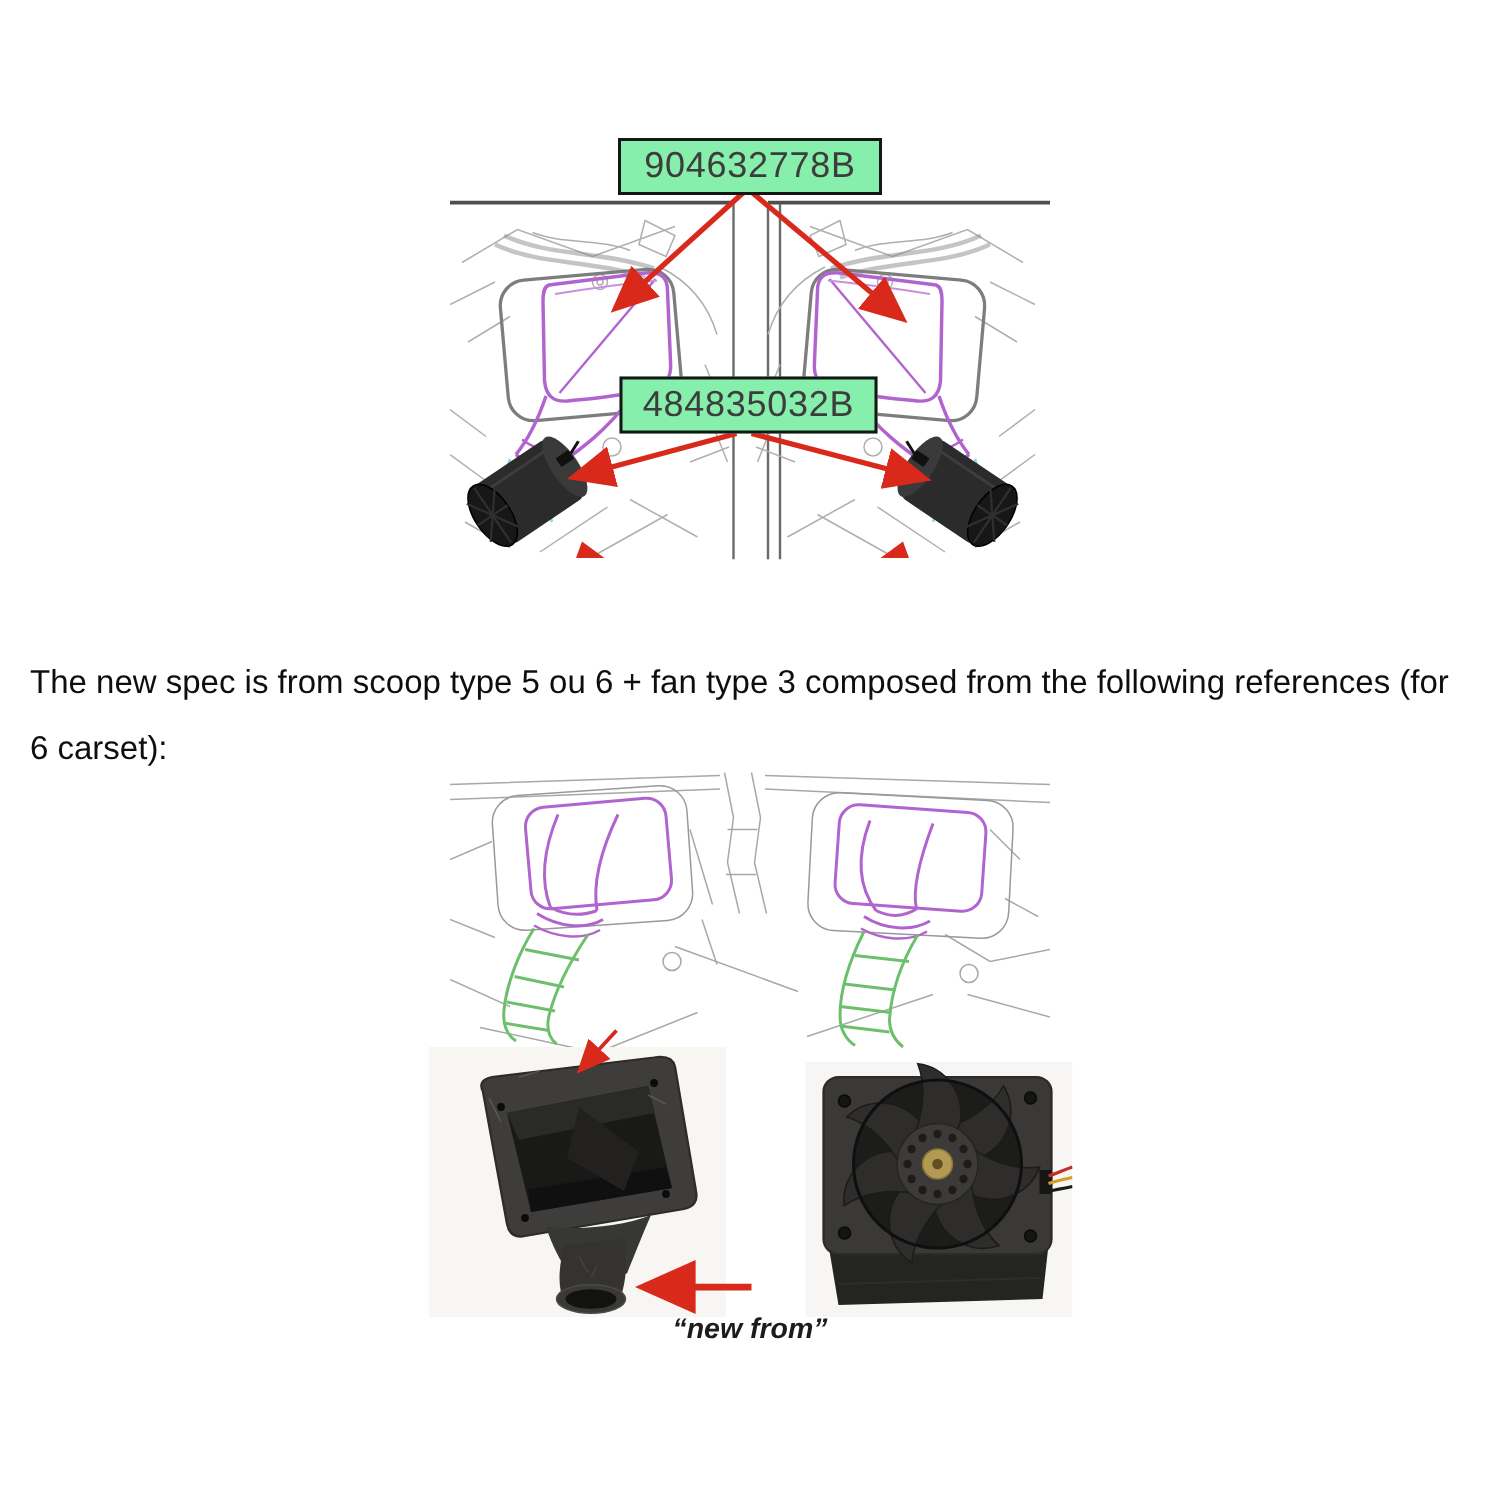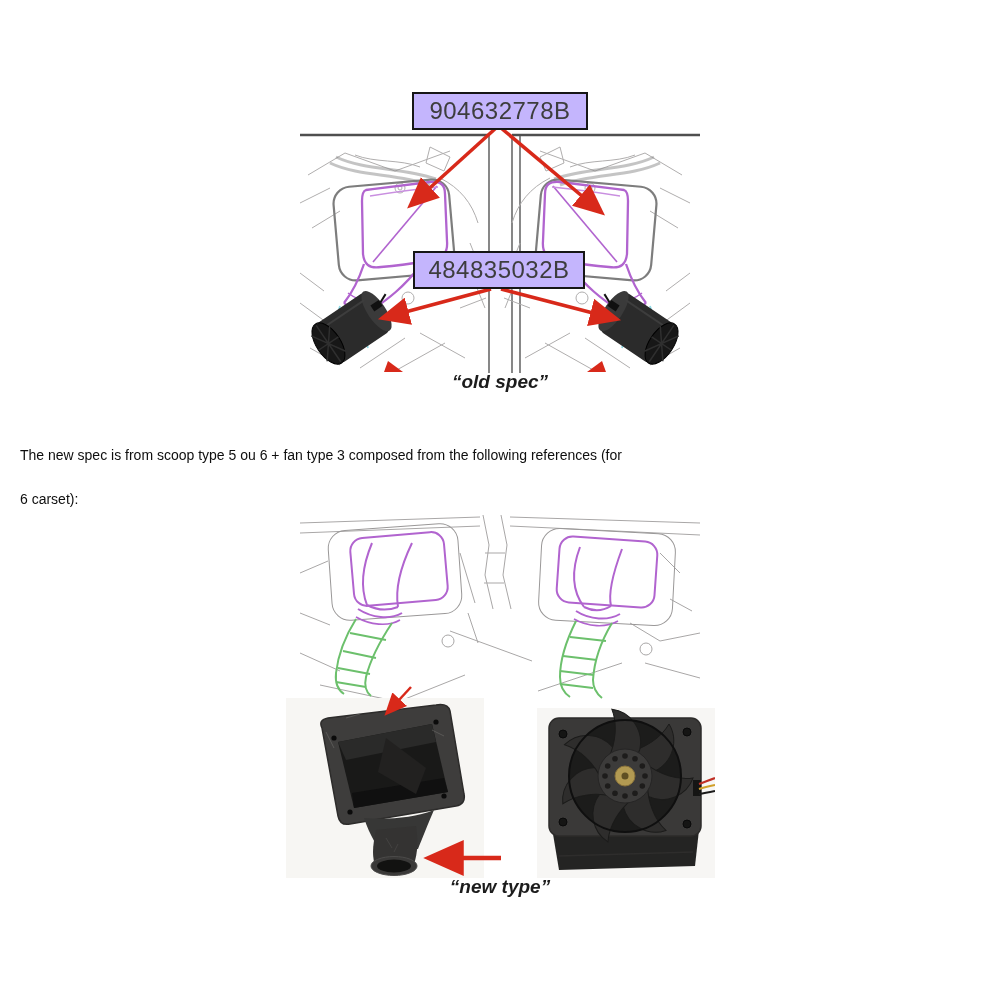--- a/index.html
+++ b/index.html
@@ -2,33 +2,33 @@
 <html><head>
 <meta charset="utf-8">
 <style>
   html,body{margin:0;padding:0;background:#fff;}
   .page{
     position:relative;width:1000px;height:1000px;background:#ffffff;
     font-family:"Liberation Sans",sans-serif;overflow:hidden;
   }
   .abs{position:absolute;}
   .part-label{
-    position:absolute;z-index:6;background:#c4b5fd;border:2.5px solid #161616;
+    position:absolute;z-index:6;background:#86efac;border:2.5px solid #161616;
     display:flex;align-items:center;justify-content:center;
     font-size:24px;color:#3d3d3d;letter-spacing:0.5px;
     font-family:"Liberation Sans",sans-serif;
   }
   .caption{
     position:absolute;width:400px;text-align:center;
     font-style:italic;font-weight:700;font-size:19px;color:#1c1c1c;
     font-family:"Liberation Sans",sans-serif;
   }
   .paragraph{
     position:absolute;left:20px;top:433px;width:968px;
-    font-size:14px;color:#0e0e0e;line-height:44px;
+    font-size:22px;color:#0e0e0e;line-height:44px;
     font-family:"Liberation Sans",sans-serif;
   }
   .paragraph span{display:block;}
   svg{display:block;}
   .overlay{z-index:5;pointer-events:none;}
 </style>
 </head>
 <body>
 
 <div class="page">
@@ -111,21 +111,20 @@
       <path d="M216,48 L131,125" marker-end="url(#ah)"></path>
       <path d="M221,48 L321,132" marker-end="url(#ah)"></path>
       <path d="M211,209 L103,238" marker-end="url(#ah)"></path>
       <path d="M221,209 L336,239" marker-end="url(#ah)"></path>
     </g>
   </svg>
 
   <div class="part-label" style="left:412px;top:92px;width:172px;height:34px;">904632778B</div>
   <div class="part-label" style="left:413px;top:251px;width:168px;height:34px;">484835032B</div>
 
-  <div class="caption" style="left:300px;top:371px;">“old spec”</div>
 
   <div class="paragraph">
     <span>The new spec is from scoop type 5 ou 6 + fan type 3 composed from the following references (for</span>
     <span>6 carset):</span>
   </div>
 
   <svg class="abs" style="left:300px;top:513px;" width="400" height="190" viewBox="0 0 400 190">
 
     <g stroke="#a9a7a7" stroke-width="1" fill="none">
       <path d="M0,10 L180,4 M0,20 L180,13"></path>
@@ -246,15 +245,15 @@
     <circle cx="88" cy="68" r="10" fill="#b29a52" stroke="#8a733a"></circle>
     <circle cx="88" cy="68" r="3.5" fill="#5f4f22"></circle>
     <rect x="156" y="72" width="8" height="16" fill="#151514"></rect>
     <g stroke-width="2.2" fill="none">
       <path d="M162,76 C168,74 172,72 178,70" stroke="#c03026"></path>
       <path d="M162,81 C168,79 173,78 178,77" stroke="#d1a02a"></path>
       <path d="M162,86 C168,85 173,84 178,83" stroke="#1a1a1a"></path>
     </g>
   </svg>
 
-  <div class="caption" style="left:300px;top:876px;">“new type”</div>
+  <div class="caption" style="left:300px;top:876px;">“new from”</div>
 
 </div>
 
 </body></html>

